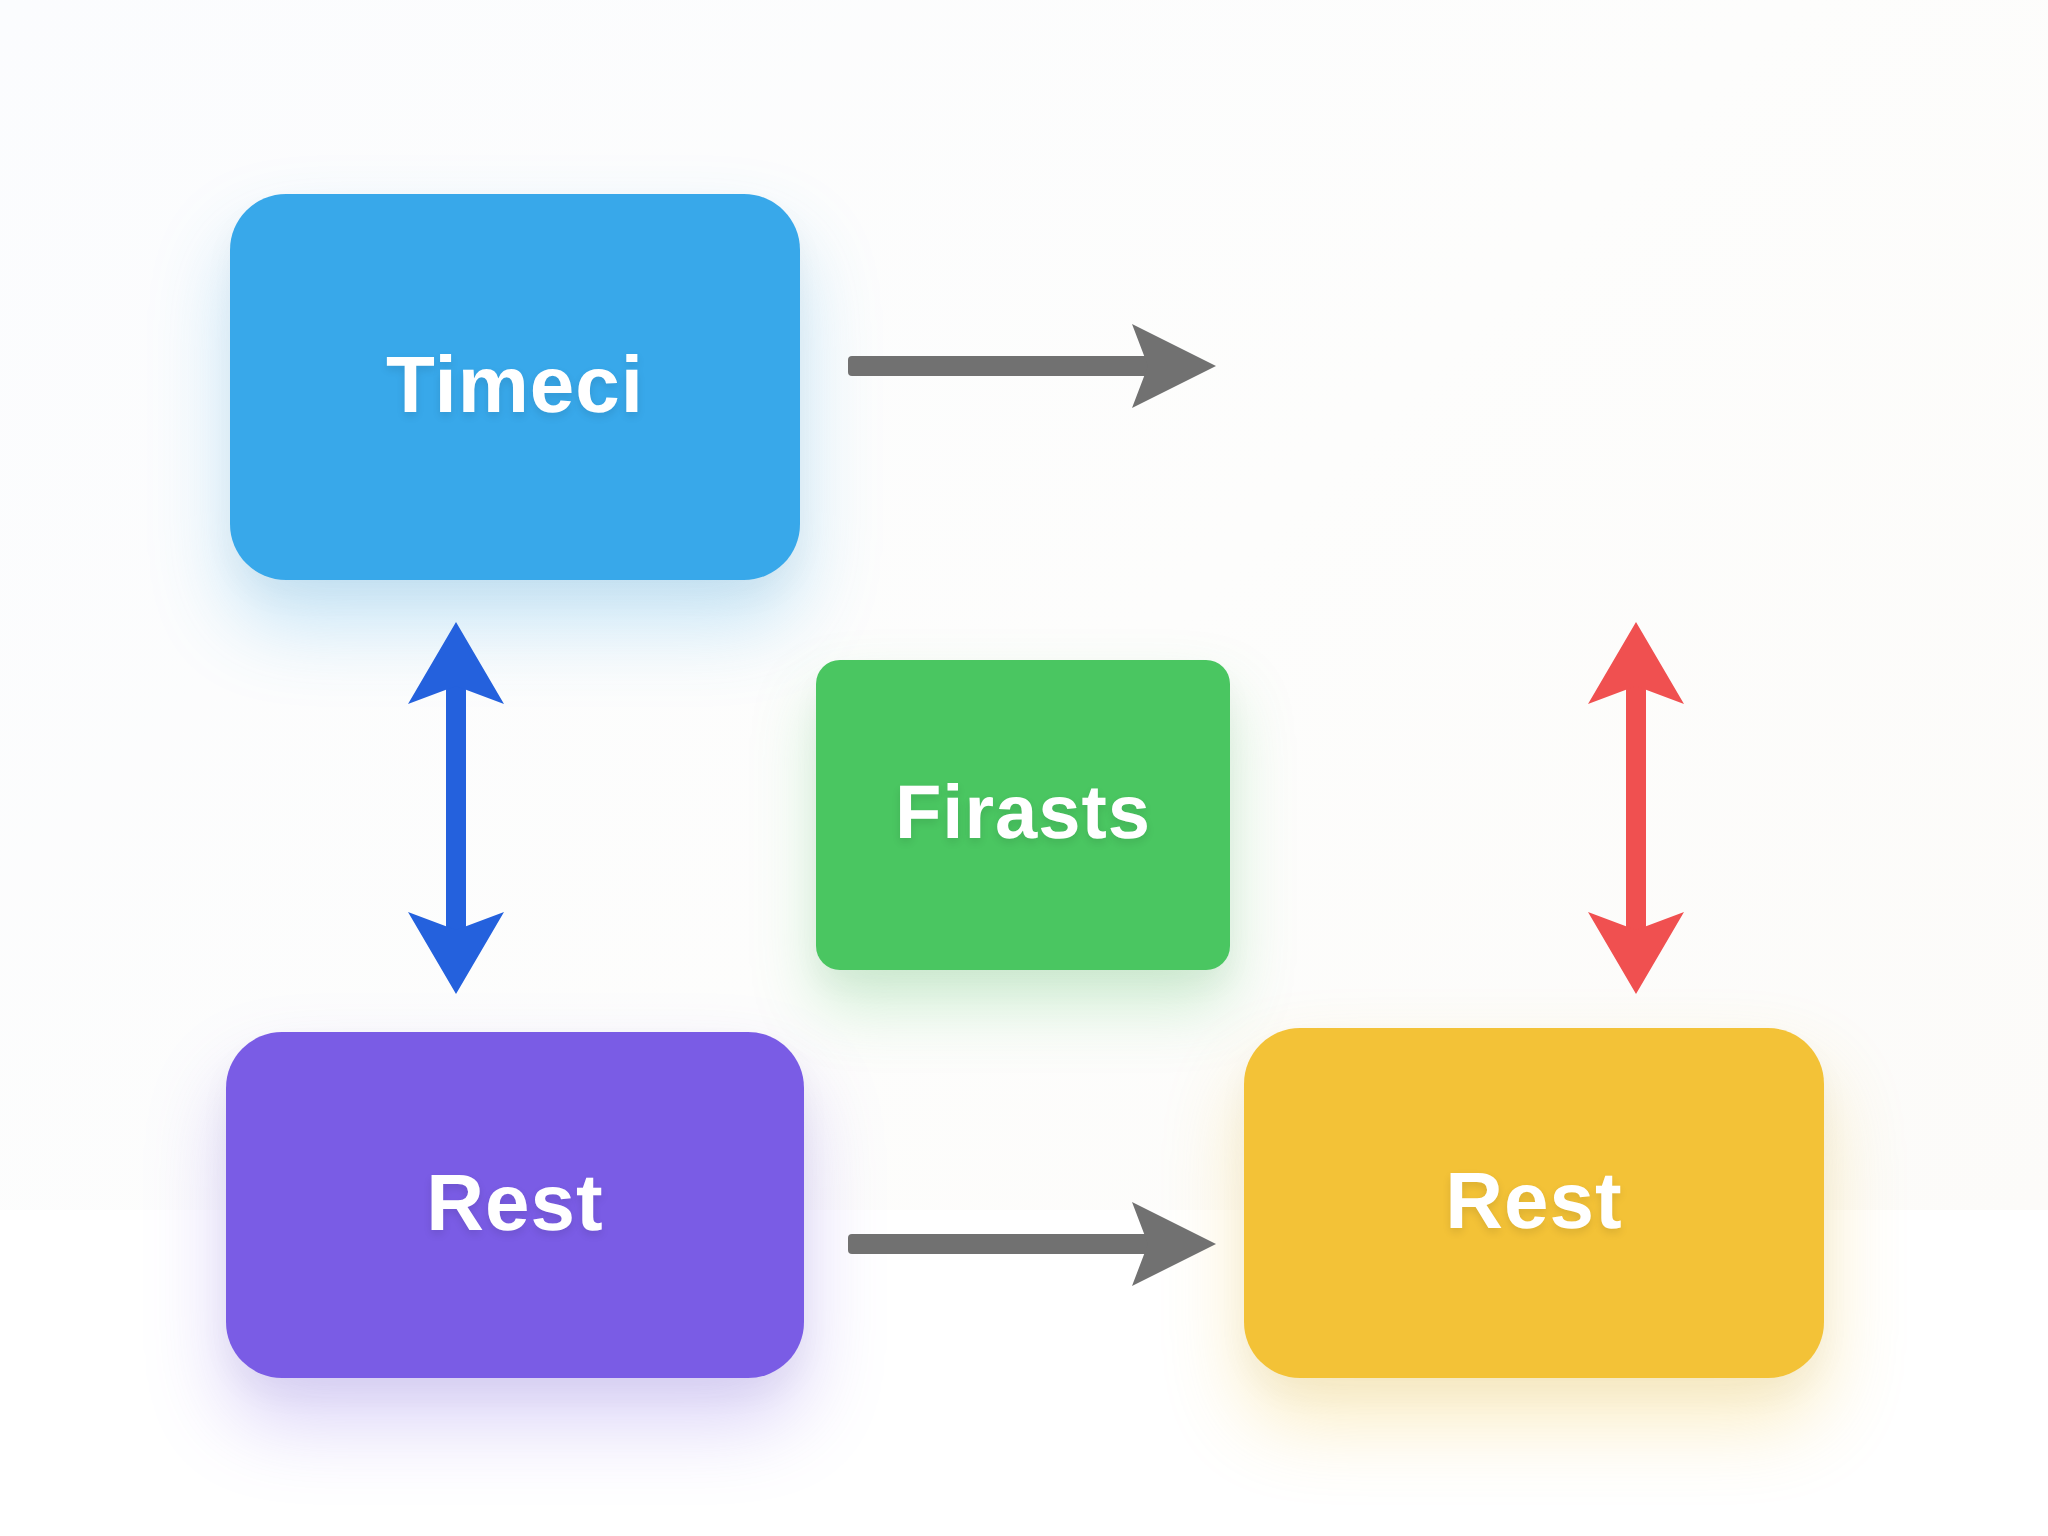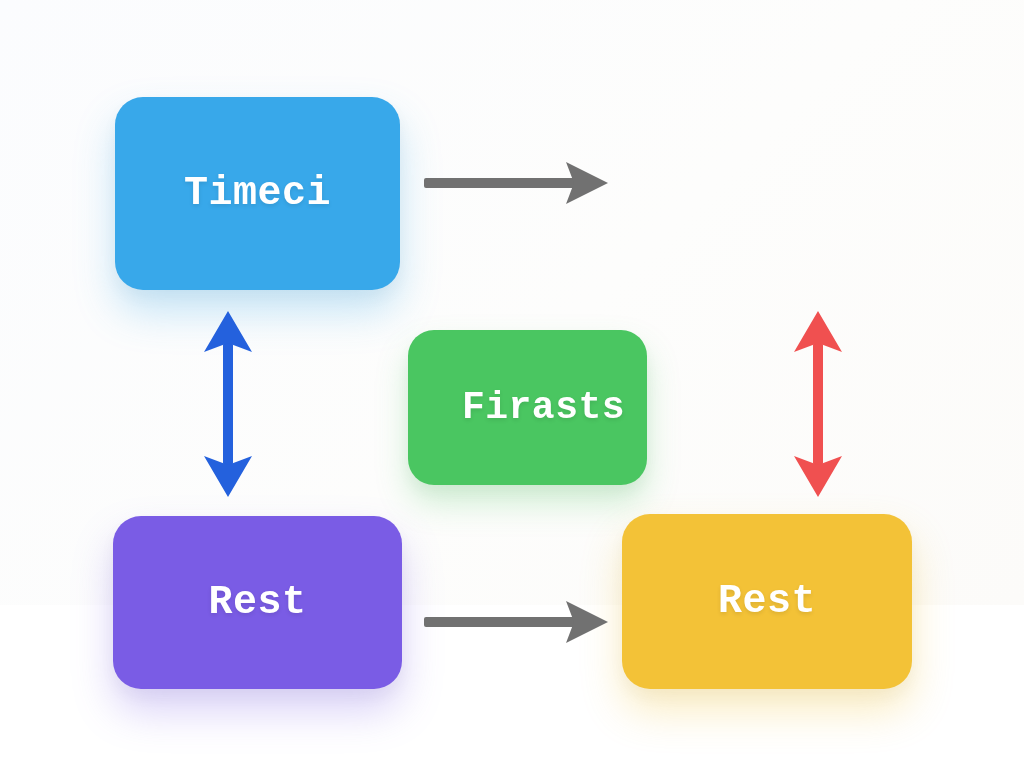--- a/index.html
+++ b/index.html
@@ -8,21 +8,20 @@
     width: 1024px;
     height: 768px;
     overflow: hidden;
     font-family: "Liberation Sans", "DejaVu Sans", sans-serif;
   }
   .canvas {
     position: relative;
     width: 1024px;
     height: 605px;
     background: linear-gradient(135deg, #fbfcfe 0%, #fdfdfc 55%, #fcfbf9 100%);
-    font-family: Liberation Mono, monospace;
   }
   .node {
     position: absolute;
     display: flex;
     align-items: center;
     justify-content: center;
     border-radius: 28px;
     color: #ffffff;
     font-weight: 700;
     font-size: 40px;
@@ -37,24 +36,23 @@
     box-shadow: 0 22px 40px rgba(56,168,234,0.28), 0 8px 16px rgba(0,0,0,0.04);
   }
   .node-prioiriies {
     left: 622px; top: 97px; width: 288px; height: 191px;
     background: #f2594f;
     box-shadow: 0 22px 40px rgba(242,89,79,0.25), 0 8px 16px rgba(0,0,0,0.04);
   }
   .node-firasts {
     left: 408px; top: 330px; width: 207px; height: 155px;
     background: #4ac661;
-    border-radius: 26px;
+    border-radius: 12px;
     font-size: 38px;
     box-shadow: 0 18px 32px rgba(74,198,97,0.25), 0 8px 14px rgba(0,0,0,0.04);
-    padding-left: 32px;
   }
   .node-rest-left {
     left: 113px; top: 516px; width: 289px; height: 173px;
     background: #7a5ce5;
     box-shadow: 0 22px 40px rgba(122,92,229,0.28), 0 8px 16px rgba(0,0,0,0.04);
   }
   .node-rest-right {
     left: 622px; top: 514px; width: 290px; height: 175px;
     background: #f3c237;
     box-shadow: 0 22px 40px rgba(243,194,55,0.30), 0 8px 16px rgba(0,0,0,0.04);

